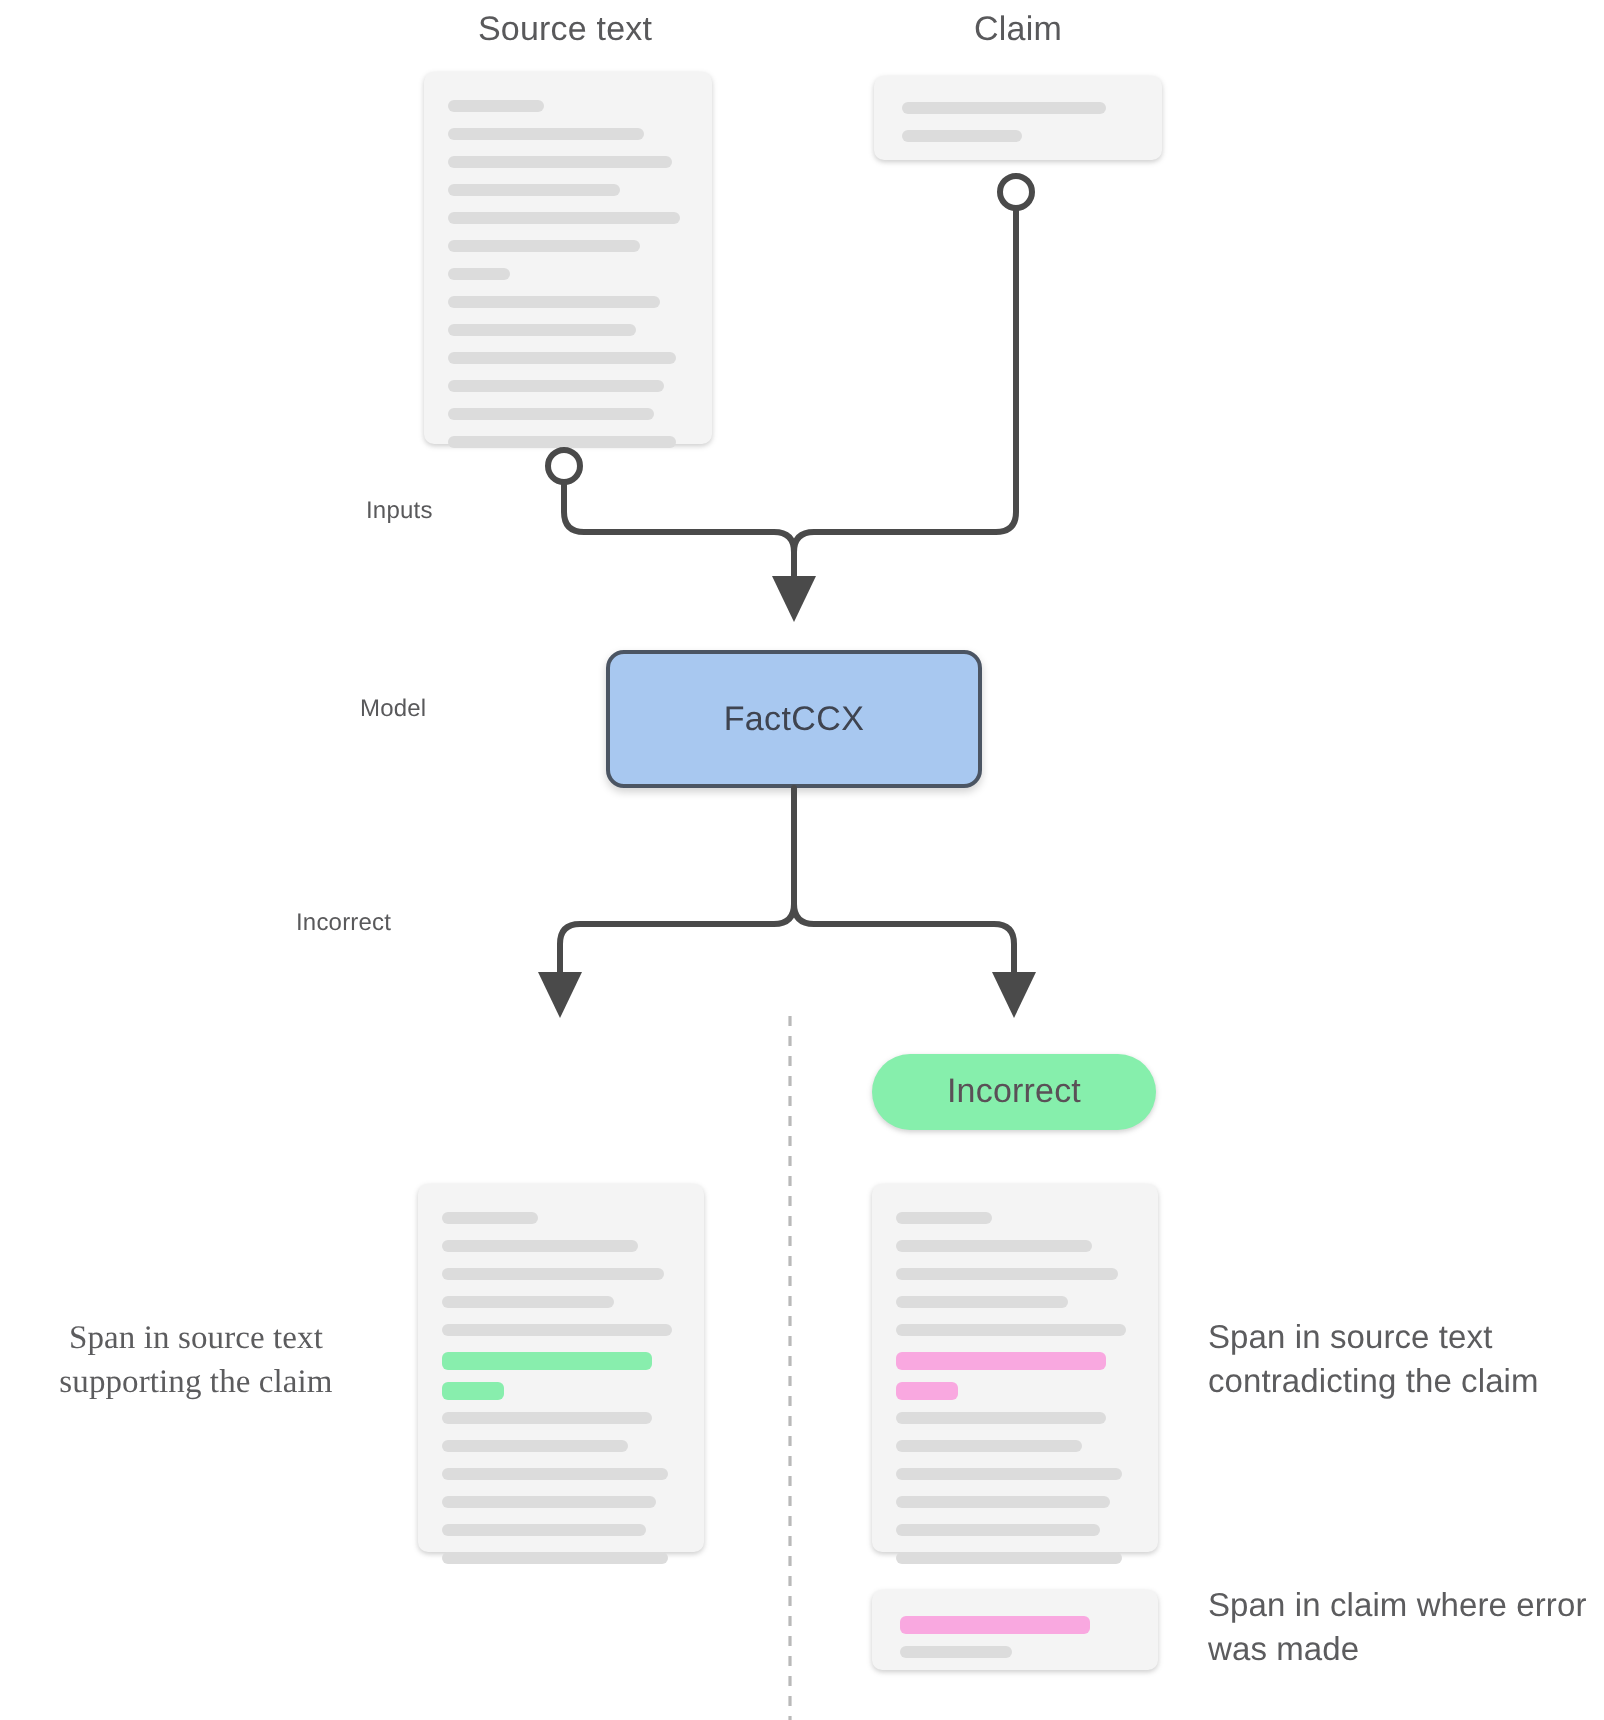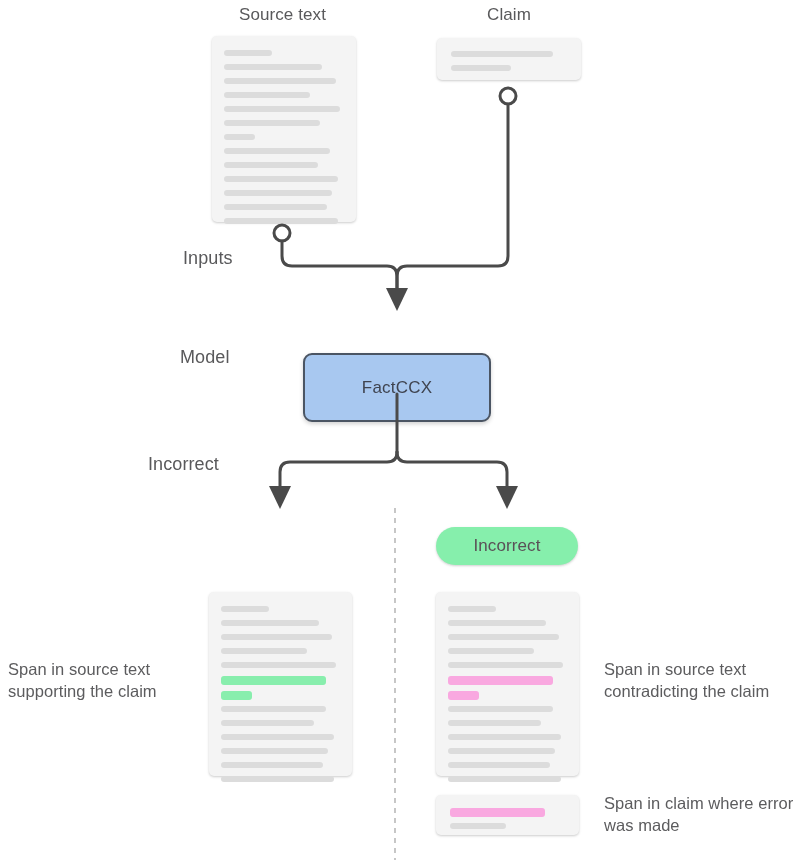--- a/index.html
+++ b/index.html
@@ -14,29 +14,29 @@
 
   
   .abs{position:absolute;}
 
   
   .col-title{
     font-size:17px;color:#59595b;text-align:center;
     letter-spacing:.1px;white-space:nowrap;
   }
   .stage-label{
-    font-size:18px;color:#59595b;white-space:nowrap;
+    font-size:12px;color:#59595b;white-space:nowrap;
     letter-spacing:.1px;
   }
   .caption{
     font-size:16.5px;color:#5c5c5e;line-height:22px;
     letter-spacing:.05px;
   }
   .caption.right{text-align:left;}
-  .caption.left{text-align:left;}
+  .caption.left{text-align:center;font-family:Liberation Serif, serif;}
 
   
   .doc{
     position:absolute;
     background:#f4f4f4;
     border-radius:5px;
     box-shadow:0 1px 3px rgba(0,0,0,.14),0 1px 2px rgba(0,0,0,.07);
   }
   .doc .lines{
     position:absolute;left:0;right:0;top:0;bottom:0;
@@ -60,21 +60,20 @@
   .model-box{
     position:absolute;
     background:#a8c8f0;
     border:2.5px solid #4b5563;
     border-radius:9px;
     box-sizing:border-box;
     display:flex;align-items:center;justify-content:center;
     font-size:17px;color:#3f4450;
     box-shadow:0 2px 4px rgba(0,0,0,.18);
     letter-spacing:.2px;
-    margin-top:28px;
   }
 
   
   .pill{
     position:absolute;border-radius:24px;
     display:flex;align-items:center;justify-content:center;
     font-size:17px;letter-spacing:.1px;
     box-shadow:0 1px 3px rgba(0,0,0,.13),0 1px 2px rgba(0,0,0,.07);
   }
   .pill.correct{background:#b7efc8;color:#4a5450;}

